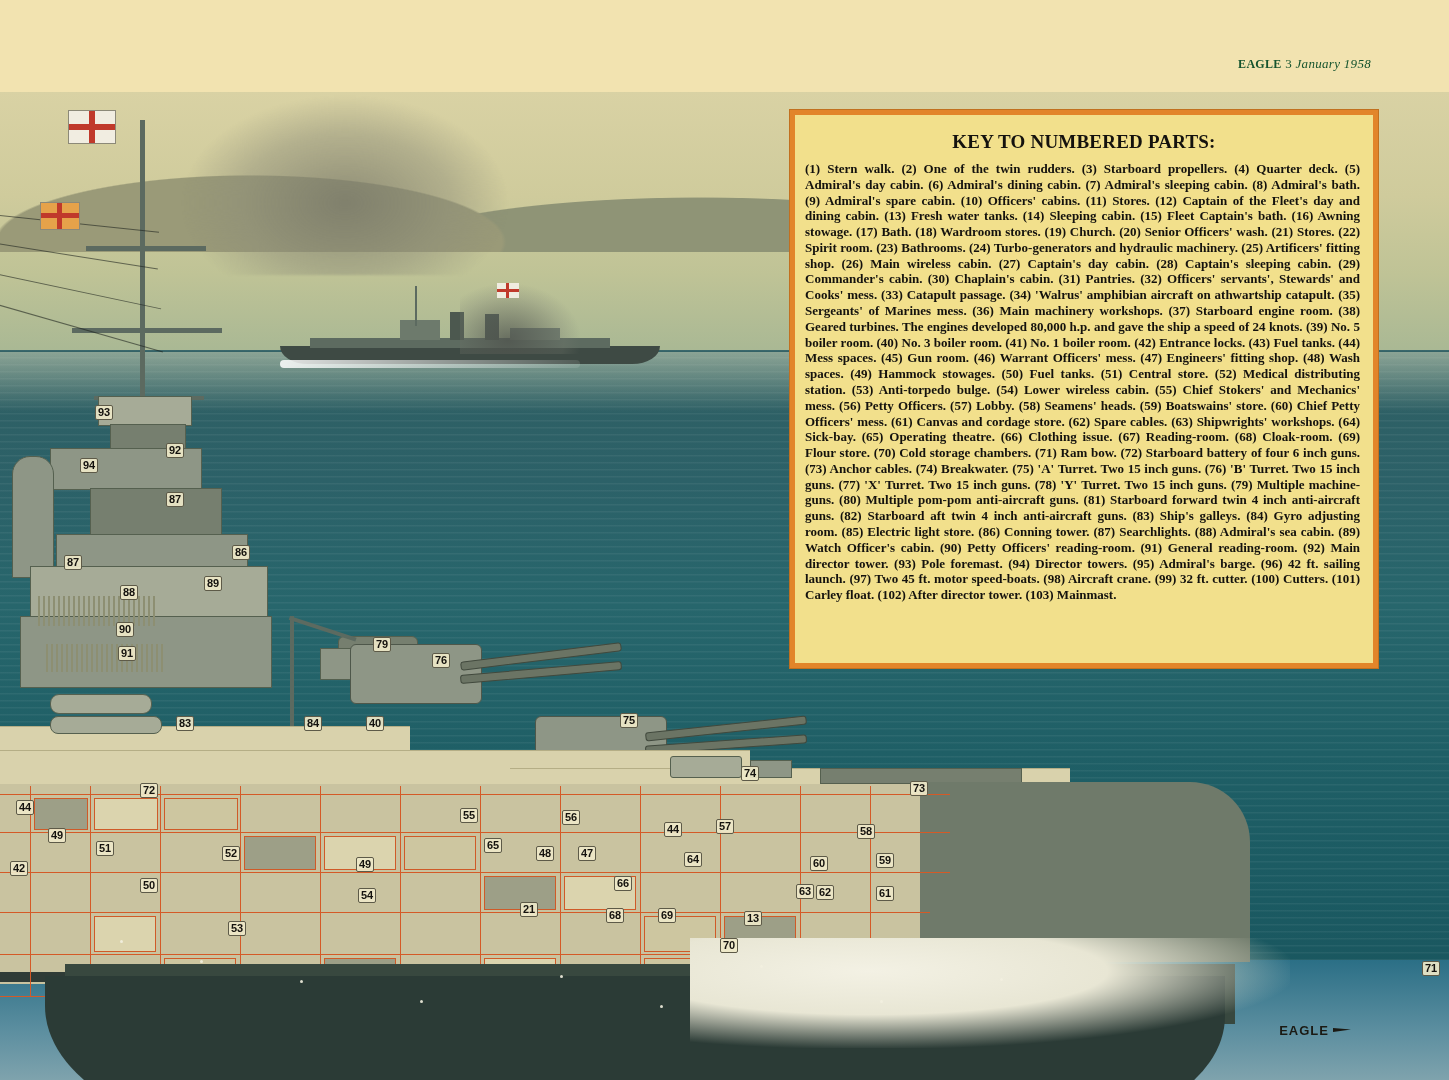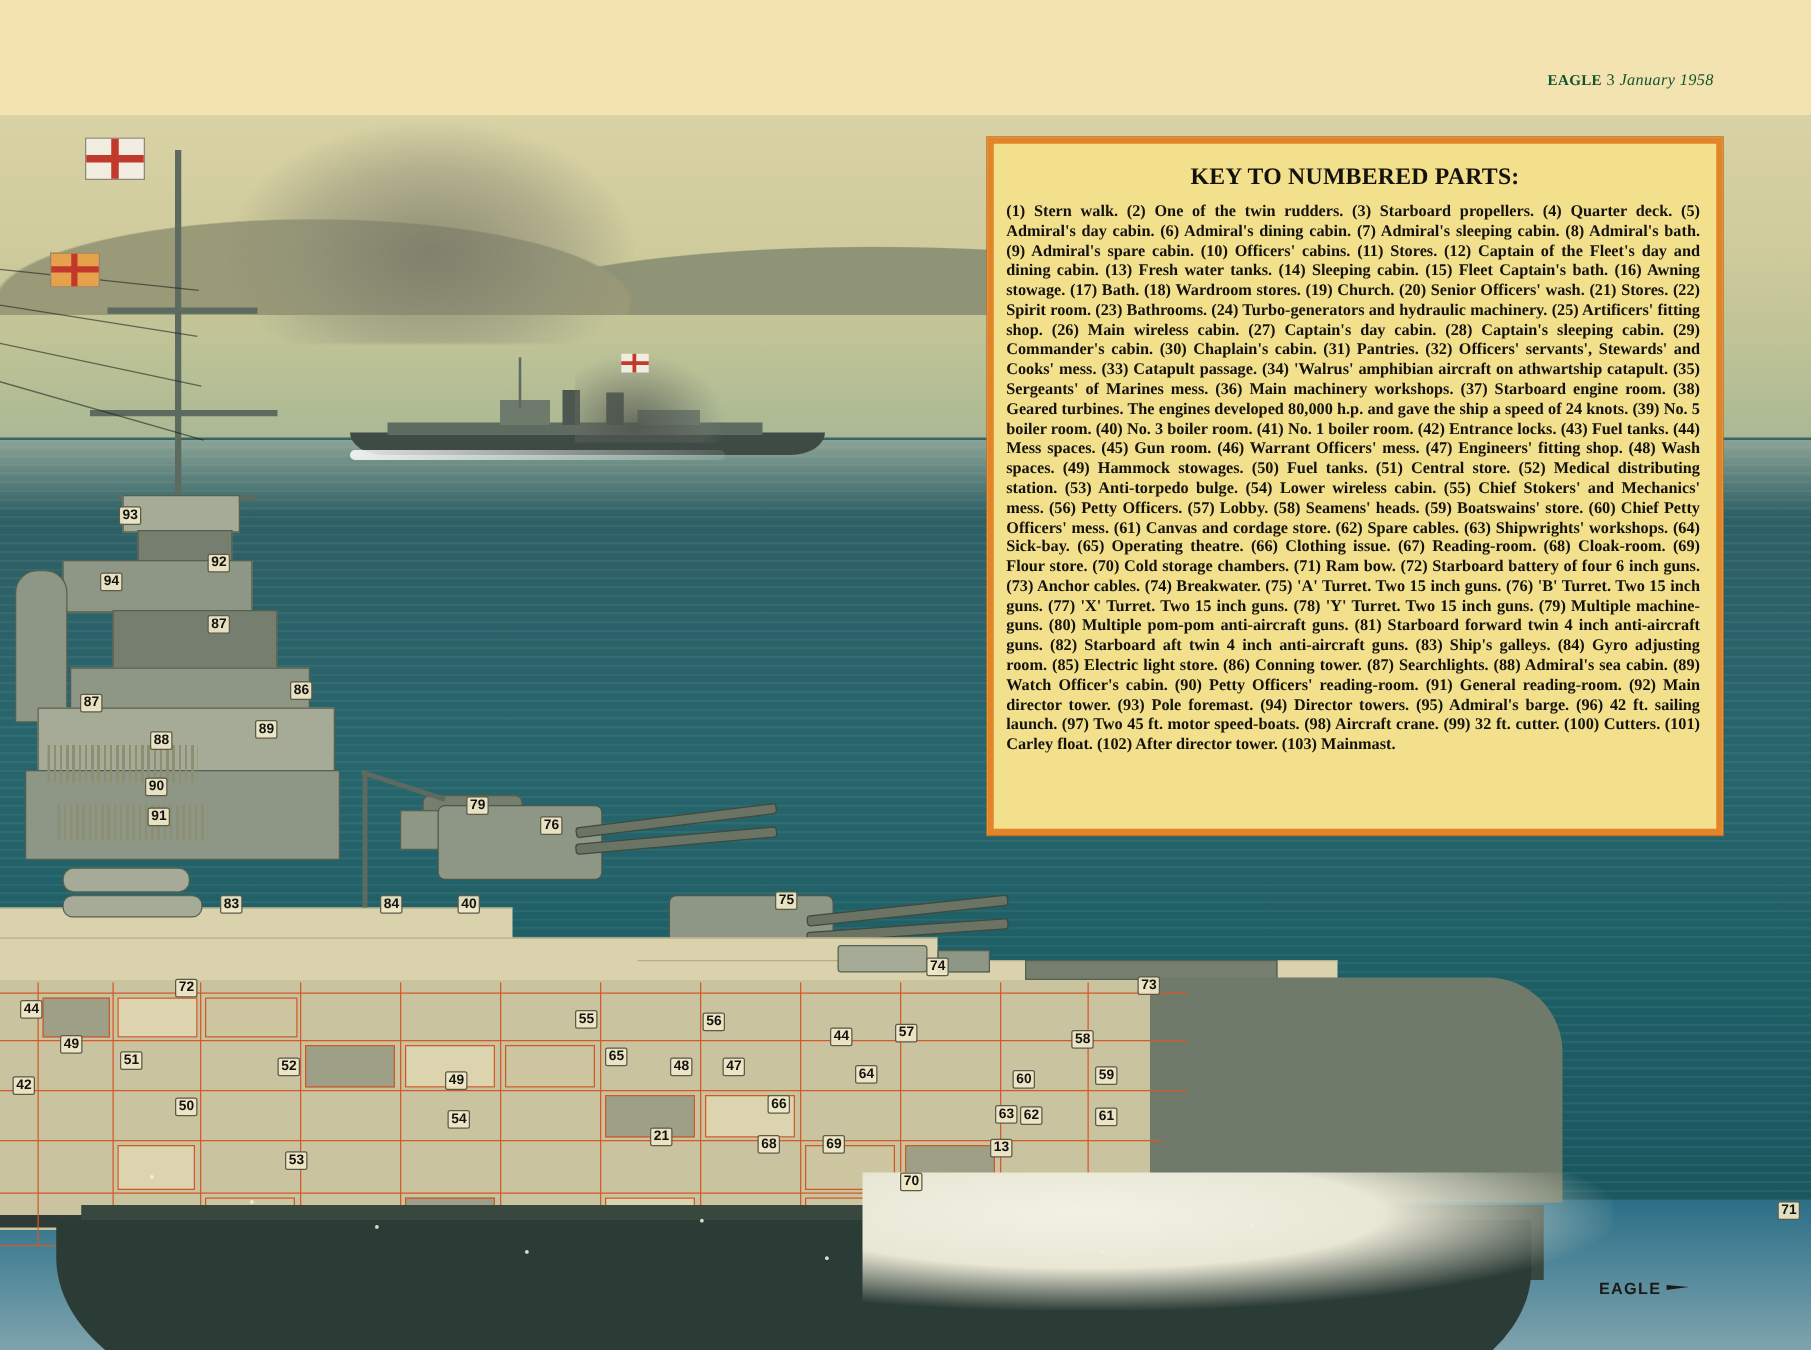--- a/index.html
+++ b/index.html
@@ -290,20 +290,20 @@
       <div class="num" style="left: 536px; top: 846px;">48</div>
       <div class="num" style="left: 578px; top: 846px;">47</div>
       <div class="num" style="left: 614px; top: 876px;">66</div>
       <div class="num" style="left: 776px; top: 884px; margin-left: 20px;">63</div>
       <div class="num" style="left: 816px; top: 885px; text-align: center;">62</div>
       <div class="num" style="left: 876px; top: 886px;">61</div>
       <div class="num" style="left: 358px; top: 888px;">54</div>
       <div class="num" style="left: 520px; top: 902px;">21</div>
       <div class="num" style="left: 606px; top: 908px;">68</div>
       <div class="num" style="left: 658px; top: 908px;">69</div>
-      <div class="num" style="left: 744px; top: 911px; margin-left: 48px;">13</div>
+      <div class="num" style="left: 744px; top: 911px;">13</div>
       <div class="num" style="left: 228px; top: 921px;">53</div>
       <div class="num" style="left: 720px; top: 938px;">70</div>
       <div class="num" style="left: 1422px; top: 961px;">71</div>
     </div>
 
   <div class="sig">EAGLE</div>
 </div>
 
 </body></html>

